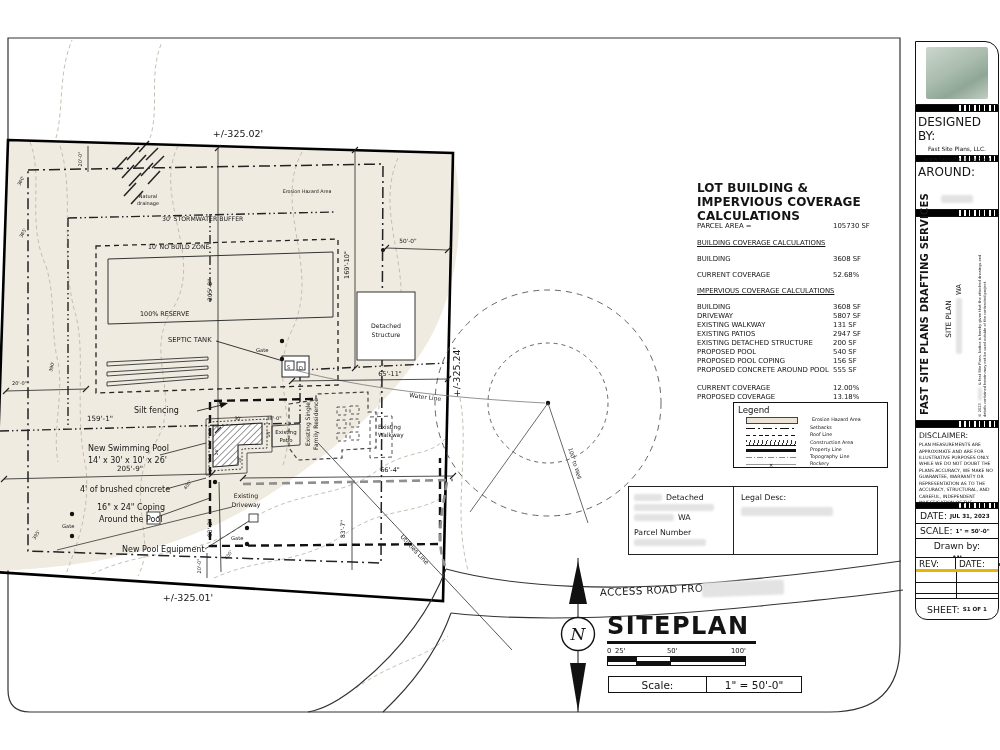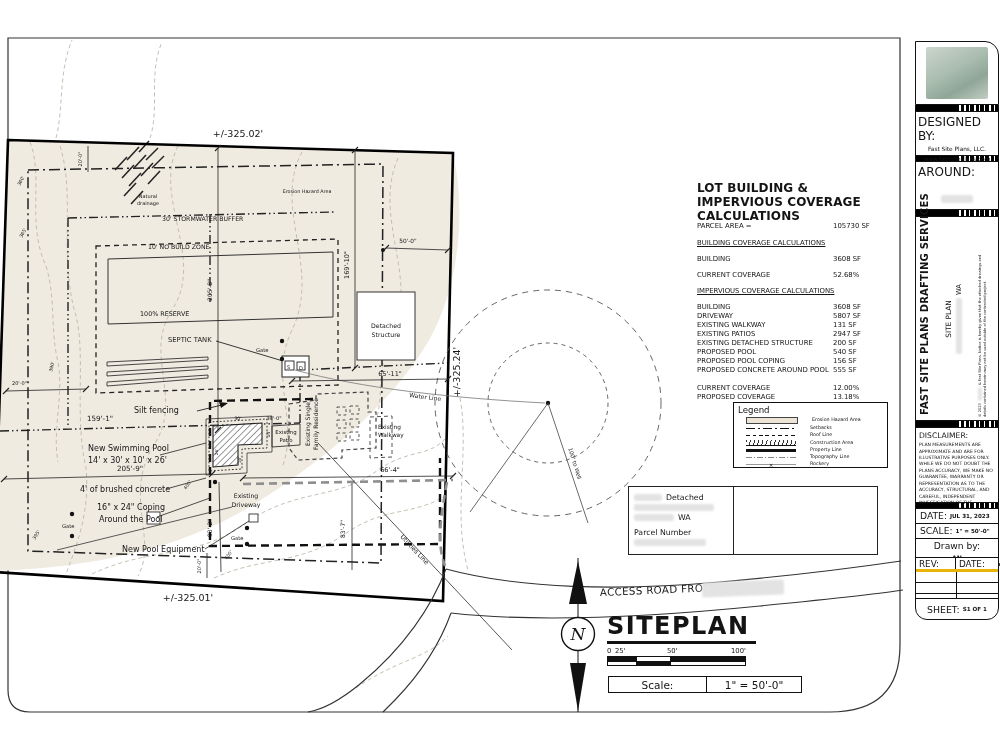--- a/index.html
+++ b/index.html
@@ -455,20 +455,24 @@
         </div>
     <div class="iline">
           <span class="redact" style="width:40px;height:7px"></span>
           <span>WA</span>
         </div>
     <div style="margin-top:6px">Parcel Number</div>
     <div class="iline">
           <span class="redact" style="width:72px;height:7px"></span>
         </div>
   </div>
+  <div class="rcell">
+    <div>Legal Desc:</div>
+    <div style="margin-top:5px"><span class="redact" style="width:92px;height:9px"></span></div>
+  </div>
 </div>
 
 <div class="abs sheet-title">SITEPLAN</div>
 <div class="abs sbar">
   <div class="ticks">
     <span style="left:0">0</span>
     <span style="left:8px">25'</span>
     <span style="left:60px">50'</span>
     <span style="left:124px">100'</span>
   </div>

